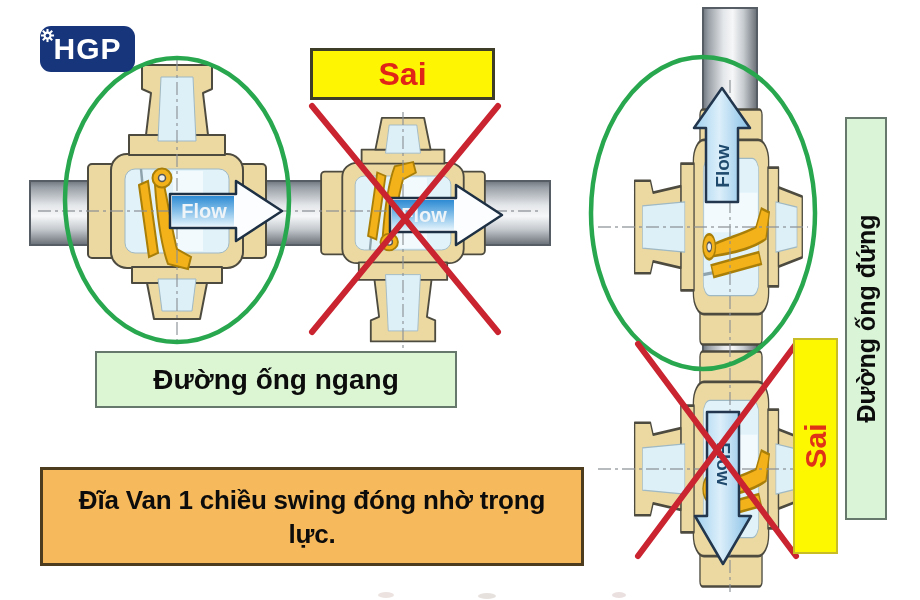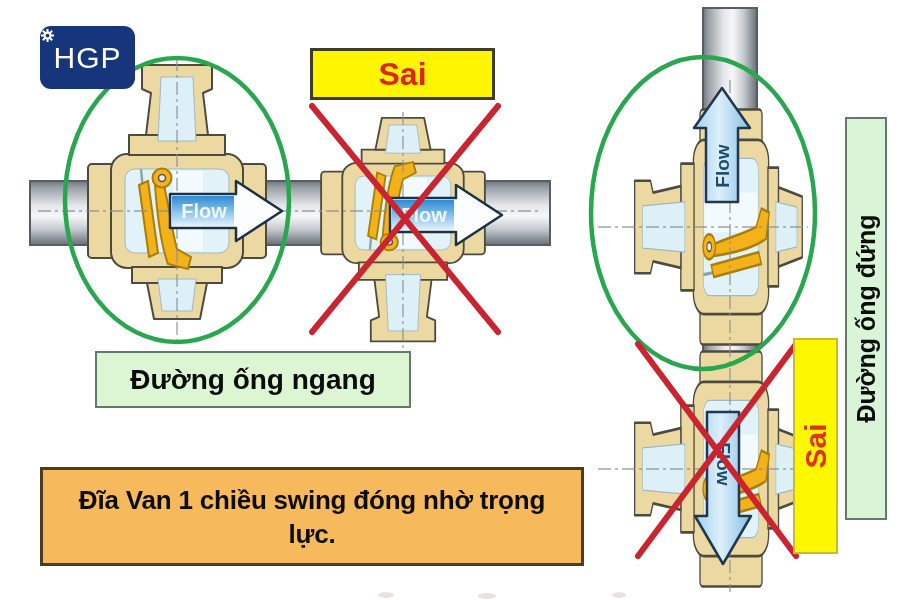--- a/index.html
+++ b/index.html
@@ -4,32 +4,32 @@
 <style>
   html,body{margin:0;padding:0;background:#e9e9e9;}
   .stage{
     position:relative;width:920px;height:600px;background:#ffffff;overflow:hidden;
     font-family:"Liberation Sans","DejaVu Sans",sans-serif;
   }
   .stage svg{position:absolute;left:0;top:0;}
   .box{position:absolute;box-sizing:border-box;display:flex;align-items:center;justify-content:center;}
   
   .logo{
-    left:40px;top:26px;width:95px;height:63px;background:#16357b;border-radius:11px;
-    color:#fff;font-weight:normal;font-size:30px;letter-spacing:1px;
+    left:40px;top:26px;width:95px;height:46px;background:#16357b;border-radius:11px;
+    color:#fff;font-weight:bold;font-size:30px;letter-spacing:1px;
   }
   .logo .gear{position:absolute;top:2px;right:4px;width:15px;height:15px;display:block;}
   
   .sai-h{
     left:310px;top:48px;width:185px;height:52px;background:#fdf502;border:3px solid #3e3d28;
     color:#e02518;font-weight:bold;font-size:32px;
   }
   
   .ngang{
-    left:95px;top:351px;width:316px;height:57px;background:#dcf6d4;border:2px solid #66776b;
+    left:95px;top:351px;width:362px;height:57px;background:#dcf6d4;border:2px solid #66776b;
     color:#0c0c0c;font-weight:bold;font-size:28px;
   }
   
   .note{
     left:40px;top:467px;width:544px;height:99px;background:#f6b95c;border:3px solid #4d3c1e;
     flex-direction:column;color:#0c0c0c;font-weight:bold;font-size:26px;line-height:34px;
     letter-spacing:-0.2px;
   }
   
   .sai-v{

